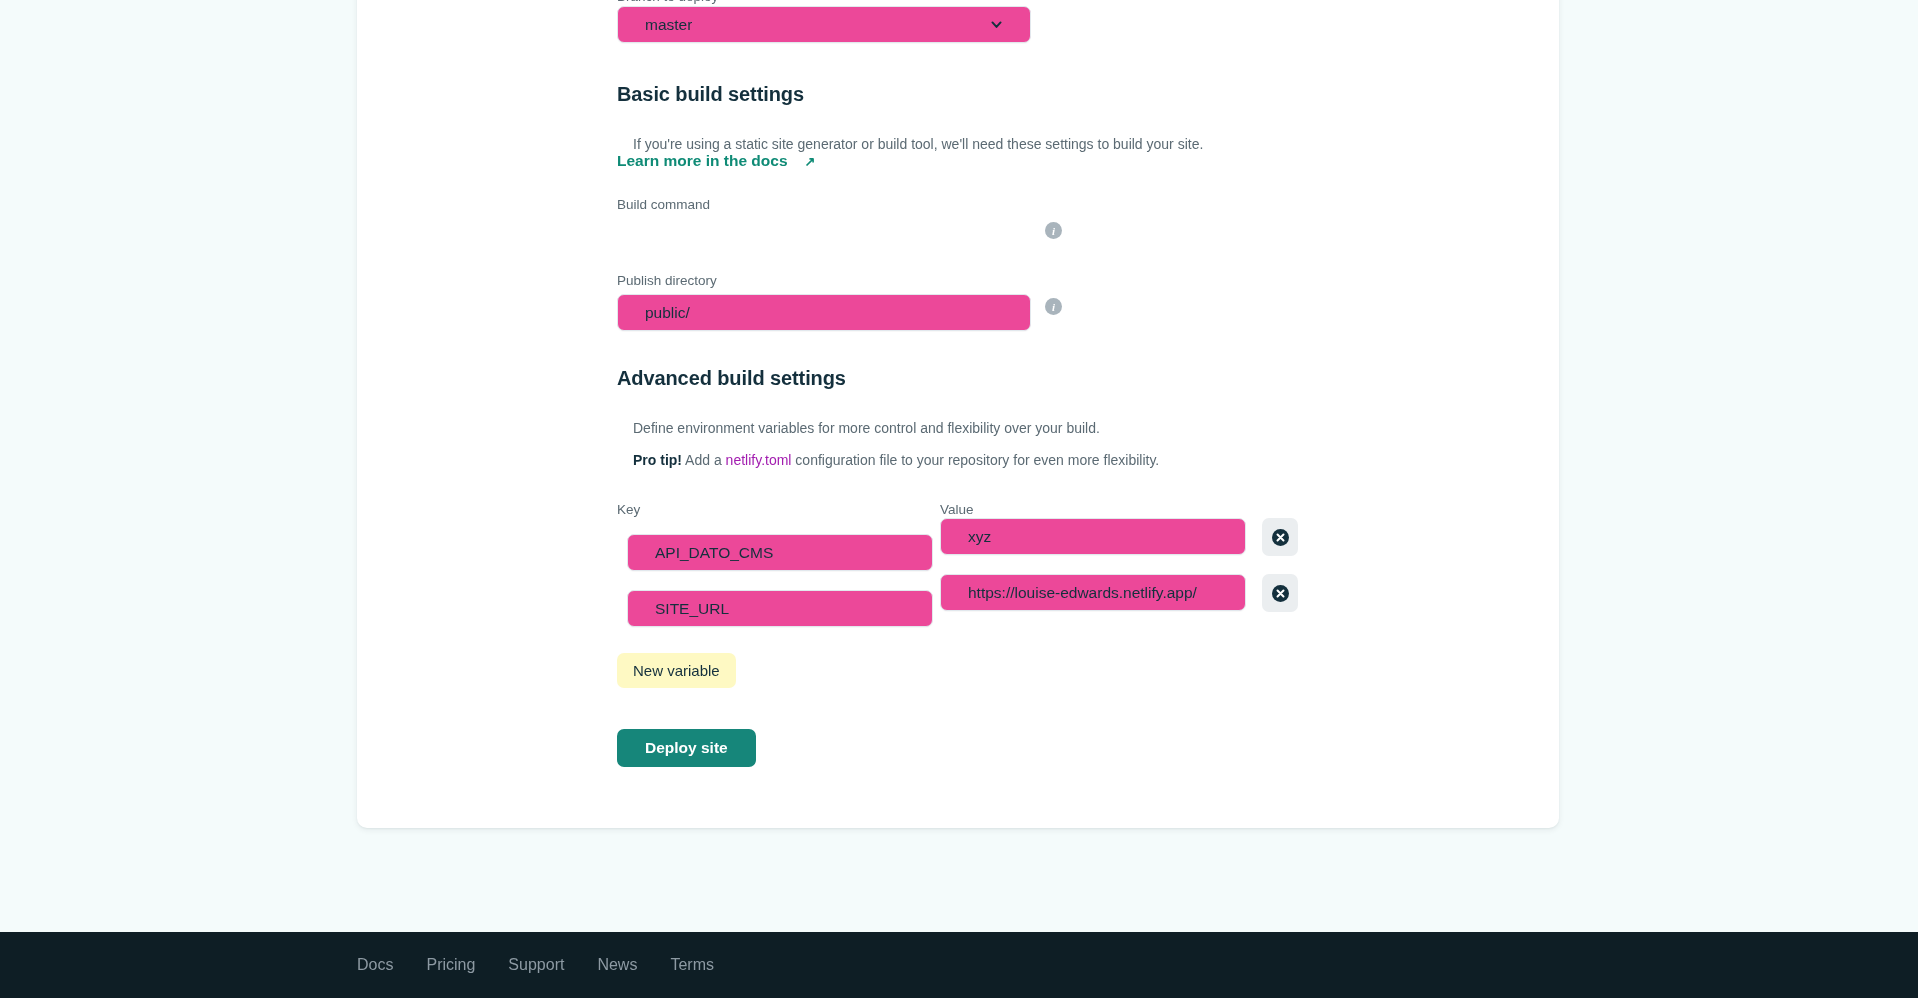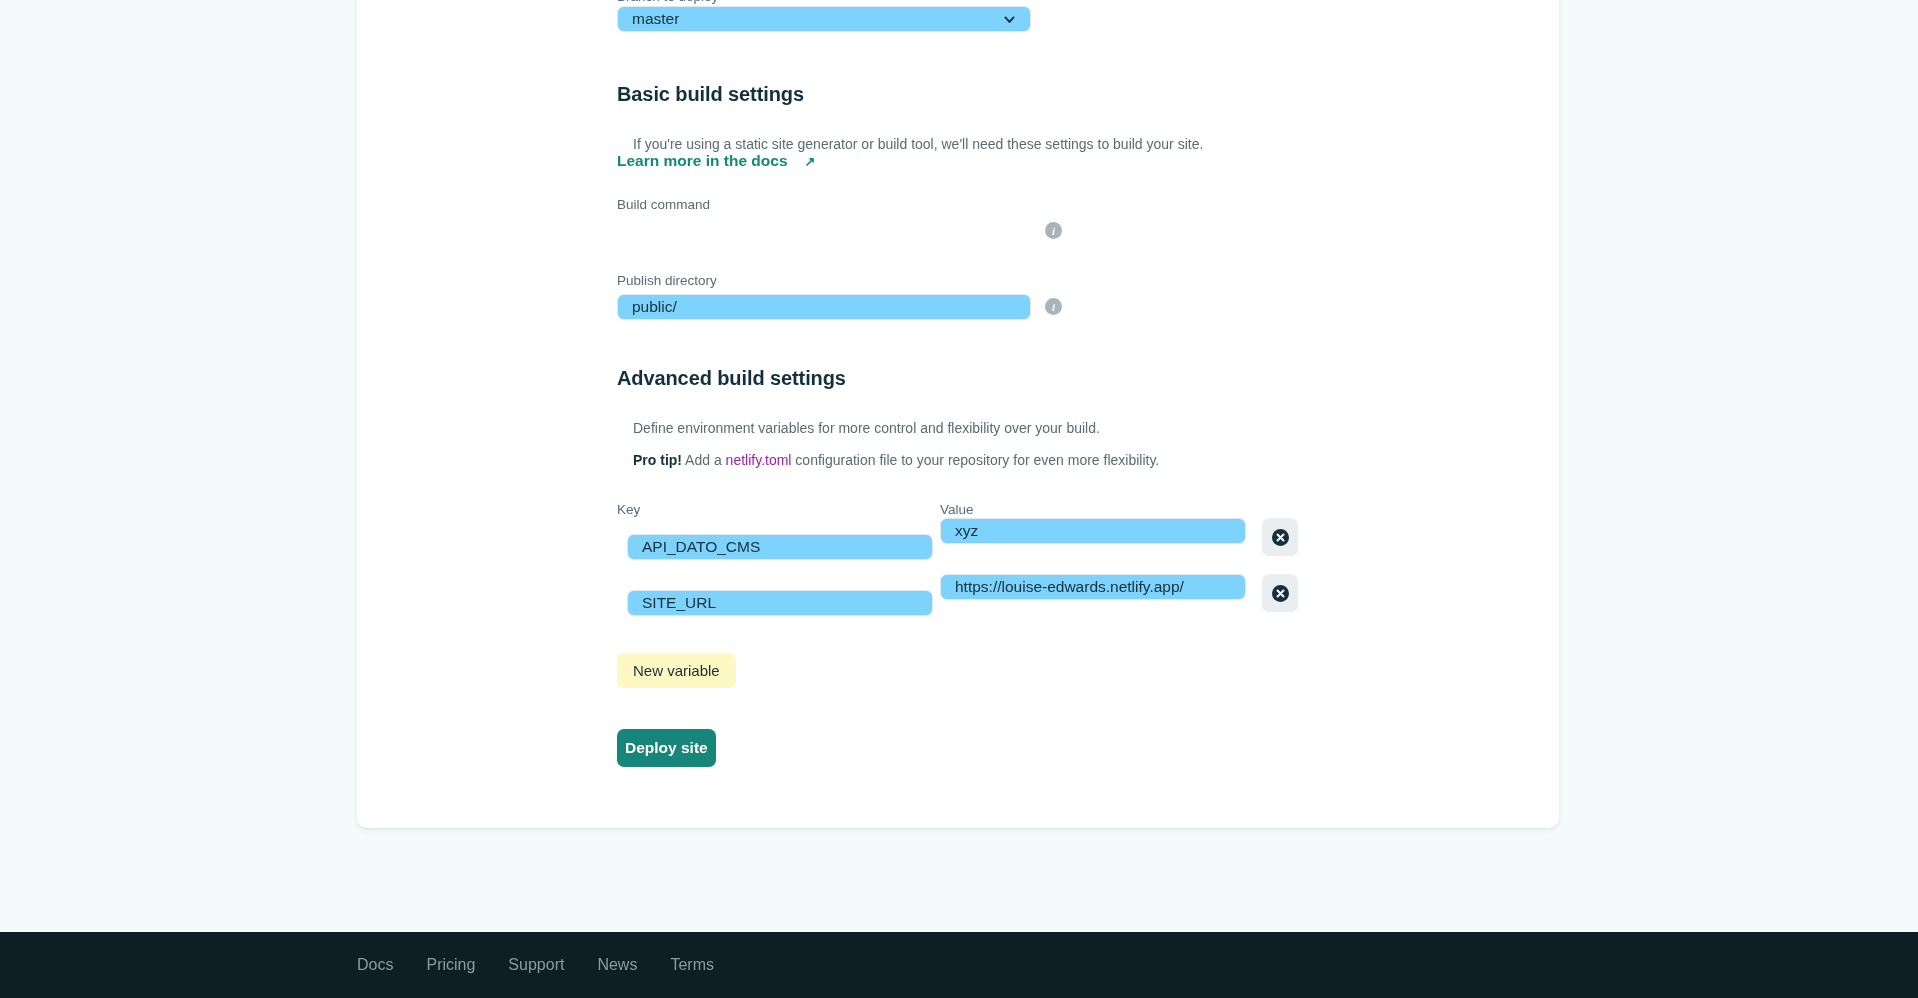--- a/index.html
+++ b/index.html
@@ -46,27 +46,27 @@
   
   .field-label {
     font-size: 13.5px;
     line-height: 17px;
     color: #5b6a73;
     margin-bottom: 5px;
     font-weight: 400;
   }
 
   .input-box {
-    height: 26px;
+    height: 37px;
     border: 1px solid #e2e8ed;
     border-radius: 7px;
-    background: #7dd3fc;
-    display: flex;
-    align-items: center;
-    padding: 0 14px;
+    background: #ec4899;
+    display: flex;
+    align-items: center;
+    padding: 0 27px;
     font-size: 15.5px;
     color: #14303d;
     box-shadow: 0 1px 1px rgba(14,30,37,0.03);
   }
   .input-box .val {
     white-space: nowrap;
     overflow: hidden;
   }
 
   .select-box {
@@ -194,21 +194,21 @@
     font-weight: 400;
     color: #14303d;
     cursor: pointer;
   }
 
   #deploy-site-btn {
     position: absolute;
     left: 617px;
     top: 729px;
     height: 38px;
-    padding: 0 8px;
+    padding: 0 28px;
     background: #16867a;
     border: none;
     border-radius: 7px;
     font-family: "Liberation Sans", sans-serif;
     font-size: 15.5px;
     font-weight: 700;
     color: #ffffff;
     cursor: pointer;
   }
 

